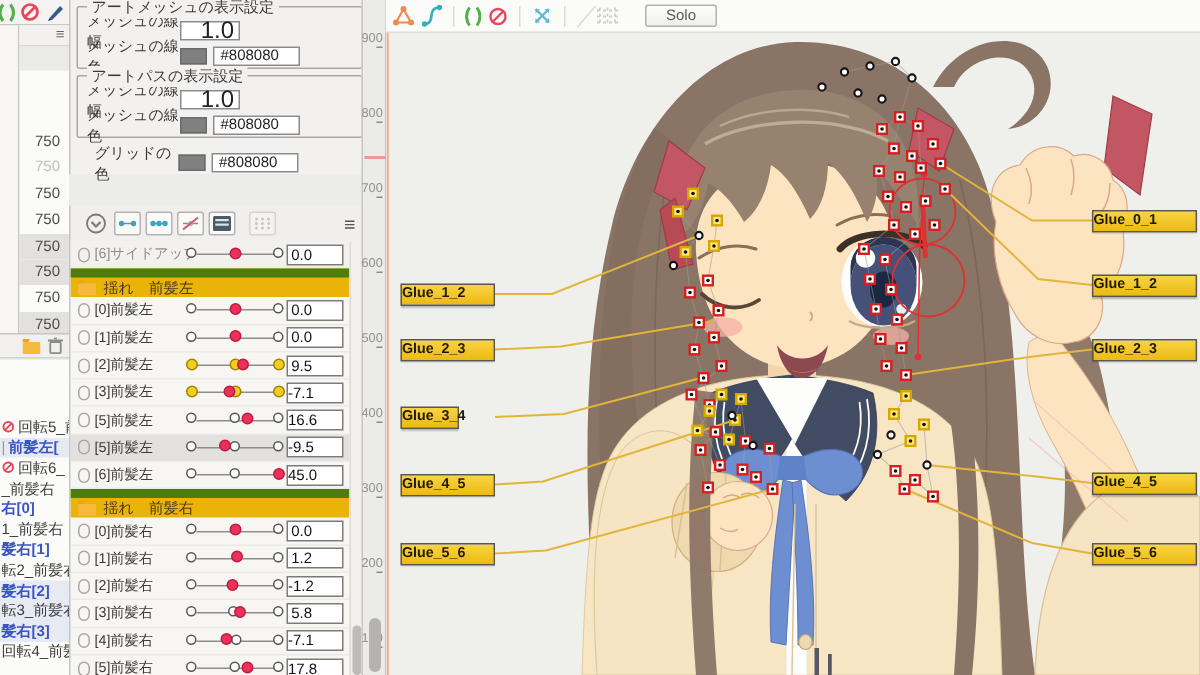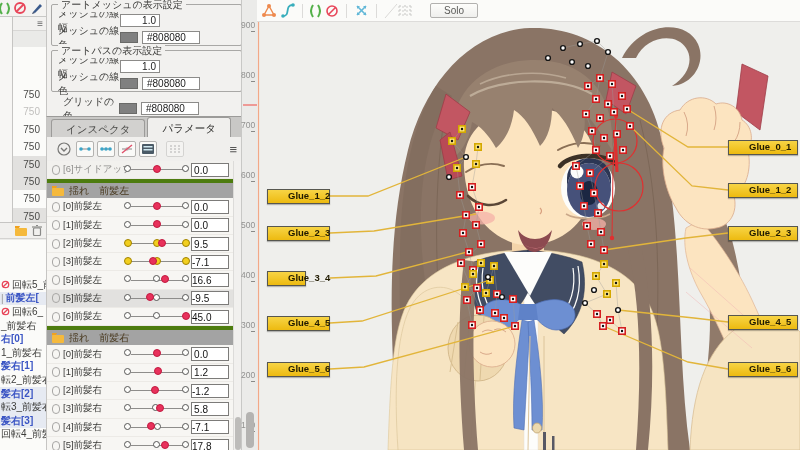--- a/index.html
+++ b/index.html
@@ -26,21 +26,21 @@
   .obj-row { height:13.6px; display:flex; align-items:center; font-size:10px; white-space:nowrap; overflow:hidden; padding-left:1px; color:#3c3c3a; }
   .obj-row.sel { background:#e6eaf2; }
   .obj-row.blue { color:#3b55c4; }
 
   
   #settings { position:absolute; left:46px; top:0; width:199px; height:116px; background:#f2f1ef; border-left:1px solid #c6c5c3; }
   .groupbox { position:absolute; left:4px; width:191px; border:1px solid #a9a8a6; border-radius:2px; }
   .groupbox .gb-title { position:absolute; top:-7px; left:6px; background:#f2f1ef; padding:0 3px; font-size:10px; color:#3a3a38; }
   .set-row { display:flex; align-items:center; height:13px; margin:4px 0 4px 6px; }
   .set-label { width:62px; font-size:10px; color:#3a3a38; }
-  .num-input { width:40px; height:13px; background:#fff; border:1px solid #8c8b89; font-size:10px; text-align:right; padding:0 3px 0 0; line-height:12px; color:#222; }
+  .num-input { width:40px; height:13px; background:#fff; border:1px solid #8c8b89; font-size:16px; text-align:right; padding:0 3px 0 0; line-height:12px; color:#222; }
   .swatch { width:18px; height:11px; background:#808080; border:1px solid #6a6a68; margin-right:4px; }
   .hex-input { width:58px; height:13px; background:#fff; border:1px solid #8c8b89; font-size:10px; padding:0 0 0 4px; line-height:12px; color:#222; }
 
   
   #tabbar { position:absolute; left:46px; top:116px; width:199px; height:21px; background:#c9c8c6;
     border-top:1px solid #9c9b99; border-left:1px solid #c6c5c3; display:flex; align-items:flex-end; padding-left:4px; }
   .tab { height:18px; padding:0 14px; font-size:10.5px; line-height:18px; color:#4a4a48;
     border:1px solid #9c9b99; border-bottom:none; border-radius:3px 3px 0 0; background:#d2d1cf; margin-right:2px; }
   .tab.active { background:#f0efed; height:20px; line-height:20px; color:#2a2a28; }
   #ptoolbar { position:absolute; left:46px; top:137px; width:199px; height:24px; background:#f0efed;
@@ -56,40 +56,40 @@
   .link-ic { width:8px; height:10px; border:1px solid #a8a7a5; border-radius:4px; margin:0 3px 0 1px; flex:0 0 auto; }
   .plabel { width:66px; font-size:9.5px; color:#3c3c3a; white-space:nowrap; overflow:hidden; flex:0 0 auto; }
   .plabel.dim { color:#8e8d8b; }
   .slider { position:relative; width:58px; height:16px; flex:0 0 auto; }
   .slider .track { position:absolute; left:2px; right:2px; top:7.5px; height:1px; background:#8e8d8b; }
   .hd { position:absolute; top:50%; border-radius:50%; }
   .hd.h { width:7px; height:7px; background:#fdfdfb; border:1.2px solid #555; margin:-4.7px 0 0 -4.7px; }
   .hd.r { width:8px; height:8px; background:#e8315b; border:1px solid #c21a40; margin:-5px 0 0 -5px; z-index:3; }
   .hd.y { width:8px; height:8px; background:#f2cf1f; border:1px solid #a08200; margin:-5px 0 0 -5px; z-index:2; }
   .pval { width:38px; height:14px; margin-left:4px; background:#fff; border:1px solid #7c7b79; font-size:10px; text-align:right; padding-right:20px; line-height:13px; color:#111; flex:0 0 auto; }
-  .ghead { height:19px; background:#a3a3a3; border-top:4px solid #4d7c0f; display:flex; align-items:center; padding-left:5px; gap:5px; font-size:10px; color:#4a3a20; }
+  .ghead { height:19px; background:#eab308; border-top:6px solid #4d7c0f; display:flex; align-items:center; padding-left:5px; gap:5px; font-size:10px; color:#4a3a20; }
   #pscroll { position:absolute; left:233px; top:161px; width:8px; height:289px; background:#f1f0ee; border-left:1px solid #dcdbd9; }
   #pscroll .thumb { position:absolute; left:1px; width:6px; height:33px; top:256px; background:#bdbcba; border-radius:3px; }
 
   
   #ruler { position:absolute; left:241px; top:0; width:16px; height:450px; background:#ebebe9; border-left:1px solid #c8c8c6; }
   .rtick { position:absolute; right:2px; width:14px; text-align:right; font-size:8.5px; color:#919190; }
   .rtick i { display:block; position:absolute; right:0; bottom:-2px; width:4px; height:1px; background:#8a8a88; }
   #rmarker { position:absolute; left:1px; top:104px; width:14px; height:2px; background:#ee9a96; }
   #cscroll-thumb { position:absolute; left:246px; top:412px; width:8px; height:36px; background:#b4b3b1; border-radius:4px; }
 
   
   #canvas-area { position:absolute; left:257px; top:0; width:543px; height:450px; background:#737373; }
   #ctoolbar { position:absolute; left:0; top:0; width:543px; height:22px; background:#fbfbf9; border-bottom:1px solid #dddcda; display:flex; align-items:center; gap:4px; padding-left:4px; }
   .ct-sep { width:1px; height:14px; background:#dcdbd9; margin:0 3px; }
   #solo-btn { width:48px; height:15px; border:1px solid #b2b1af; border-radius:2px; background:linear-gradient(#fdfdfb,#efefed);
     font-size:10px; color:#5a5a58; text-align:center; line-height:13px; margin-left:12px; }
   #scene { position:absolute; left:0; top:22px; width:543px; height:428px; }
   .glue { position:absolute; height:15px; background:linear-gradient(#f7d445,#edba10); border:1.5px solid #57574f;
-    font-size:9.5px; font-weight:bold; color:#201a00; line-height:12px; padding-left:20px; box-shadow:0 1px 1px rgba(0,0,0,.25); }
+    font-size:9.5px; font-weight:bold; color:#201a00; line-height:12px; padding-left:0; box-shadow:0 1px 1px rgba(0,0,0,.25); }
 </style>
 </head>
 <body>
 
 <div id="app">
 
   <div id="rail-toolbar">
     <svg width="10" height="13" viewBox="0 0 10 13">
       <path d="M2,1 Q-2,6.5 2,12" stroke="#53b049" stroke-width="2" fill="none"></path>
       <path d="M7,1 Q11,6.5 7,12" stroke="#53b049" stroke-width="2" fill="none"></path>
@@ -209,24 +209,20 @@
         <span class="hex-input">#808080</span>
       </div>
     </div>
     <div class="set-row" style="position:absolute; top:98px; left:10px;">
       <span class="set-label" style="width:56px;">グリッドの色</span>
       <span class="swatch"></span>
       <span class="hex-input">#808080</span>
     </div>
   </div>
 
-  <div id="tabbar">
-    <div class="tab">インスペクタ</div>
-    <div class="tab active">パラメータ</div>
-  </div>
 
   <div id="ptoolbar">
     <span class="pt-btn flat">
       <svg width="14" height="14" viewBox="0 0 14 14">
           <circle cx="7" cy="7" r="6" stroke="#787876" fill="none" stroke-width="1.2"></circle>
           <path d="M4,6 L7,9 L10,6" stroke="#787876" fill="none" stroke-width="1.4"></path>
         </svg>
     </span>
     <span class="pt-btn">
       <svg width="12" height="8" viewBox="0 0 12 8">

